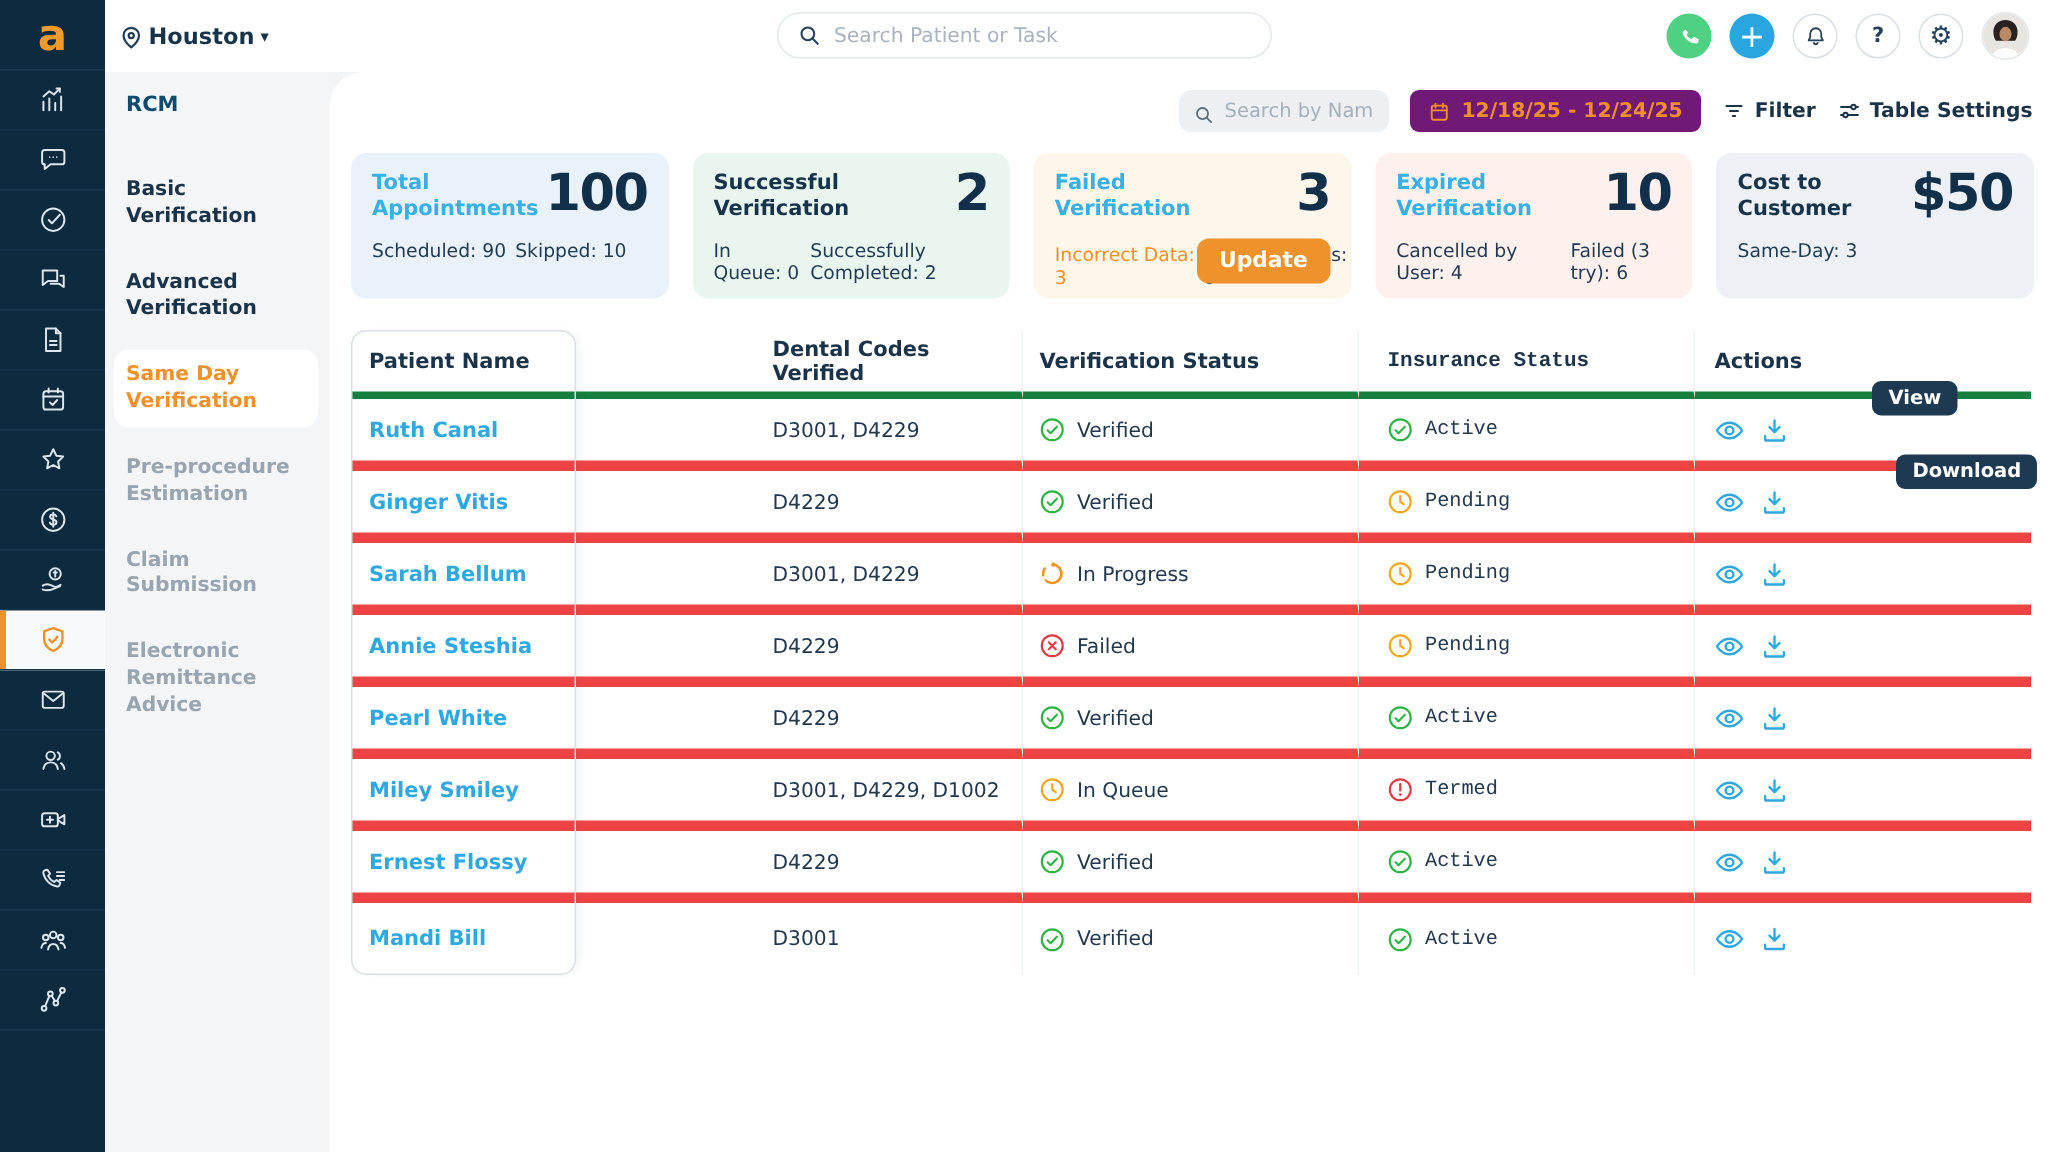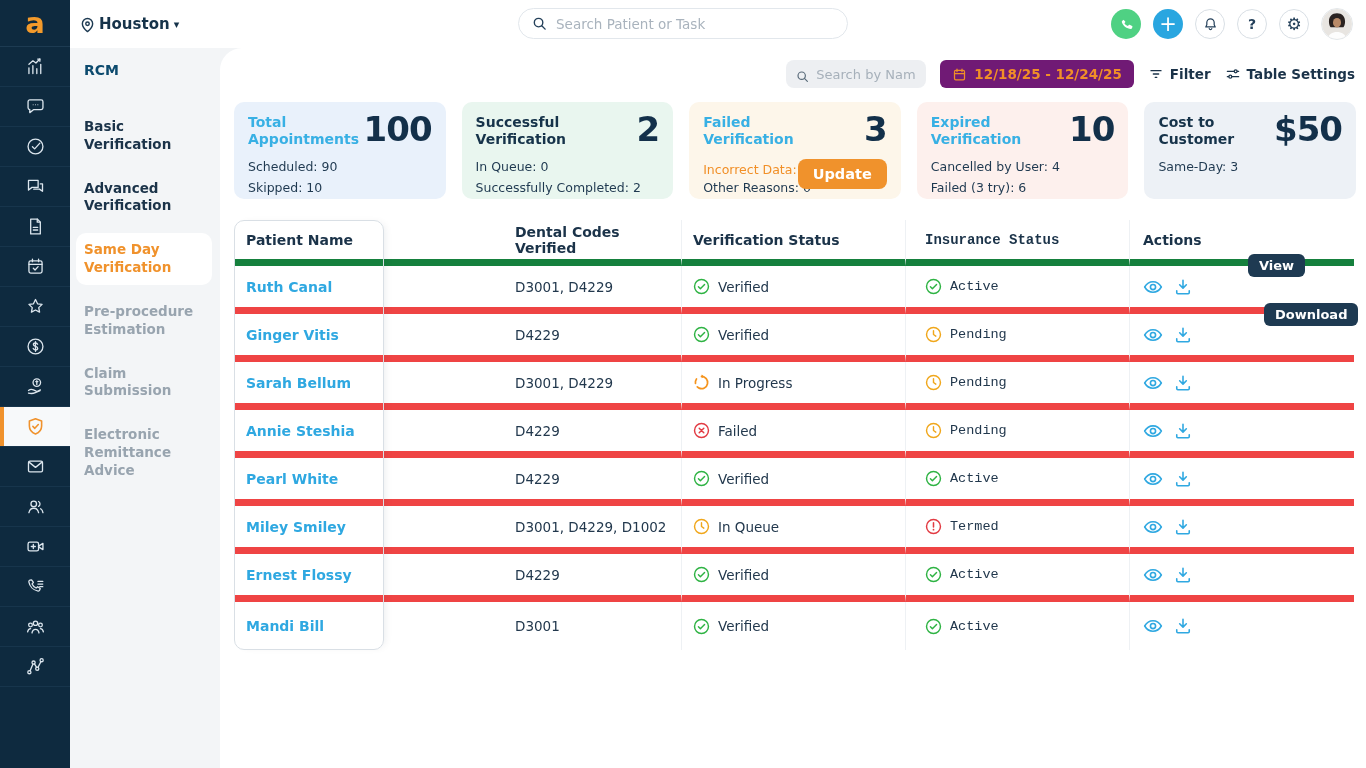--- a/index.html
+++ b/index.html
@@ -75,31 +75,31 @@
   .cards{position:absolute;left:14px;top:54px;width:1122px;display:flex;gap:16px;}
   .card{flex:1;height:97px;border-radius:10px;position:relative;padding:12px 14px;}
   .card.c-blue{background:#e9f1fb;}
   .card.c-green{background:#e9f6ef;}
   .card.c-cream{background:#fdf6ea;}
   .card.c-pink{background:#fdf0ed;}
   .card.c-gray{background:#edf1f6;}
   .card-title{font-size:14px;font-weight:700;line-height:1.18;width:122px;color:#16334a;}
   .card.t-accent .card-title{color:#38b0e4;}
   .card-value{position:absolute;top:7px;right:14px;font-size:34px;font-weight:600;color:#13304a;letter-spacing:-1px;}
-  .card-lines{position:absolute;left:14px;top:57px;display:flex;flex-direction:column;gap:6px;}
+  .card-lines{position:absolute;left:14px;top:57px;display:flex;flex-direction:row;gap:6px;}
   .card-line{font-size:12.5px;color:#1f3950;}
   .card-line[data-tone="orange"]{color:#f18f27;}
   .card .upd-btn{position:absolute;right:14px;bottom:10px;background:#f0922c;color:#fff;border:none;border-radius:8px;
     padding:7px 15px;font-size:14.5px;font-weight:600;cursor:pointer;font-family:"DejaVu Sans","Liberation Sans",sans-serif;}
 
   
   .tablewrap{position:absolute;left:14px;top:172px;width:1120px;}
   table.tbl{width:1120px;border-collapse:separate;border-spacing:0;table-layout:fixed;}
   .tbl th{height:46px;text-align:left;font-size:14px;font-weight:700;color:#1b3349;vertical-align:middle;
-    border-bottom:7px solid #15803d;}
+    border-bottom:5px solid #15803d;}
   .tbl td{height:48px;font-size:13.5px;color:#22384d;vertical-align:middle;border-bottom:7px solid #ef4444;}
   .tbl tr:last-child td{border-bottom:none;}
   .tbl th:nth-child(-n+4),.tbl td:nth-child(-n+4){border-right:1px solid #eef1f4;}
   .tbl th:nth-child(1),.tbl td:nth-child(1){padding-left:12px;border-right:none;}
   .tbl th:nth-child(2),.tbl td:nth-child(2){padding-left:57px;}
   .tbl th:nth-child(3),.tbl td:nth-child(3){padding-left:11px;}
   .tbl th:nth-child(4),.tbl td:nth-child(4){padding-left:19px;font-family:Liberation Mono, monospace;}
   .tbl th:nth-child(5),.tbl td:nth-child(5){padding-left:13px;}
   .colframe{position:absolute;left:0;top:0;width:150px;height:100%;border:1px solid #d9dfe5;border-radius:10px;
     pointer-events:none;box-shadow:4px 0 8px -4px rgba(15,40,60,.10);}

